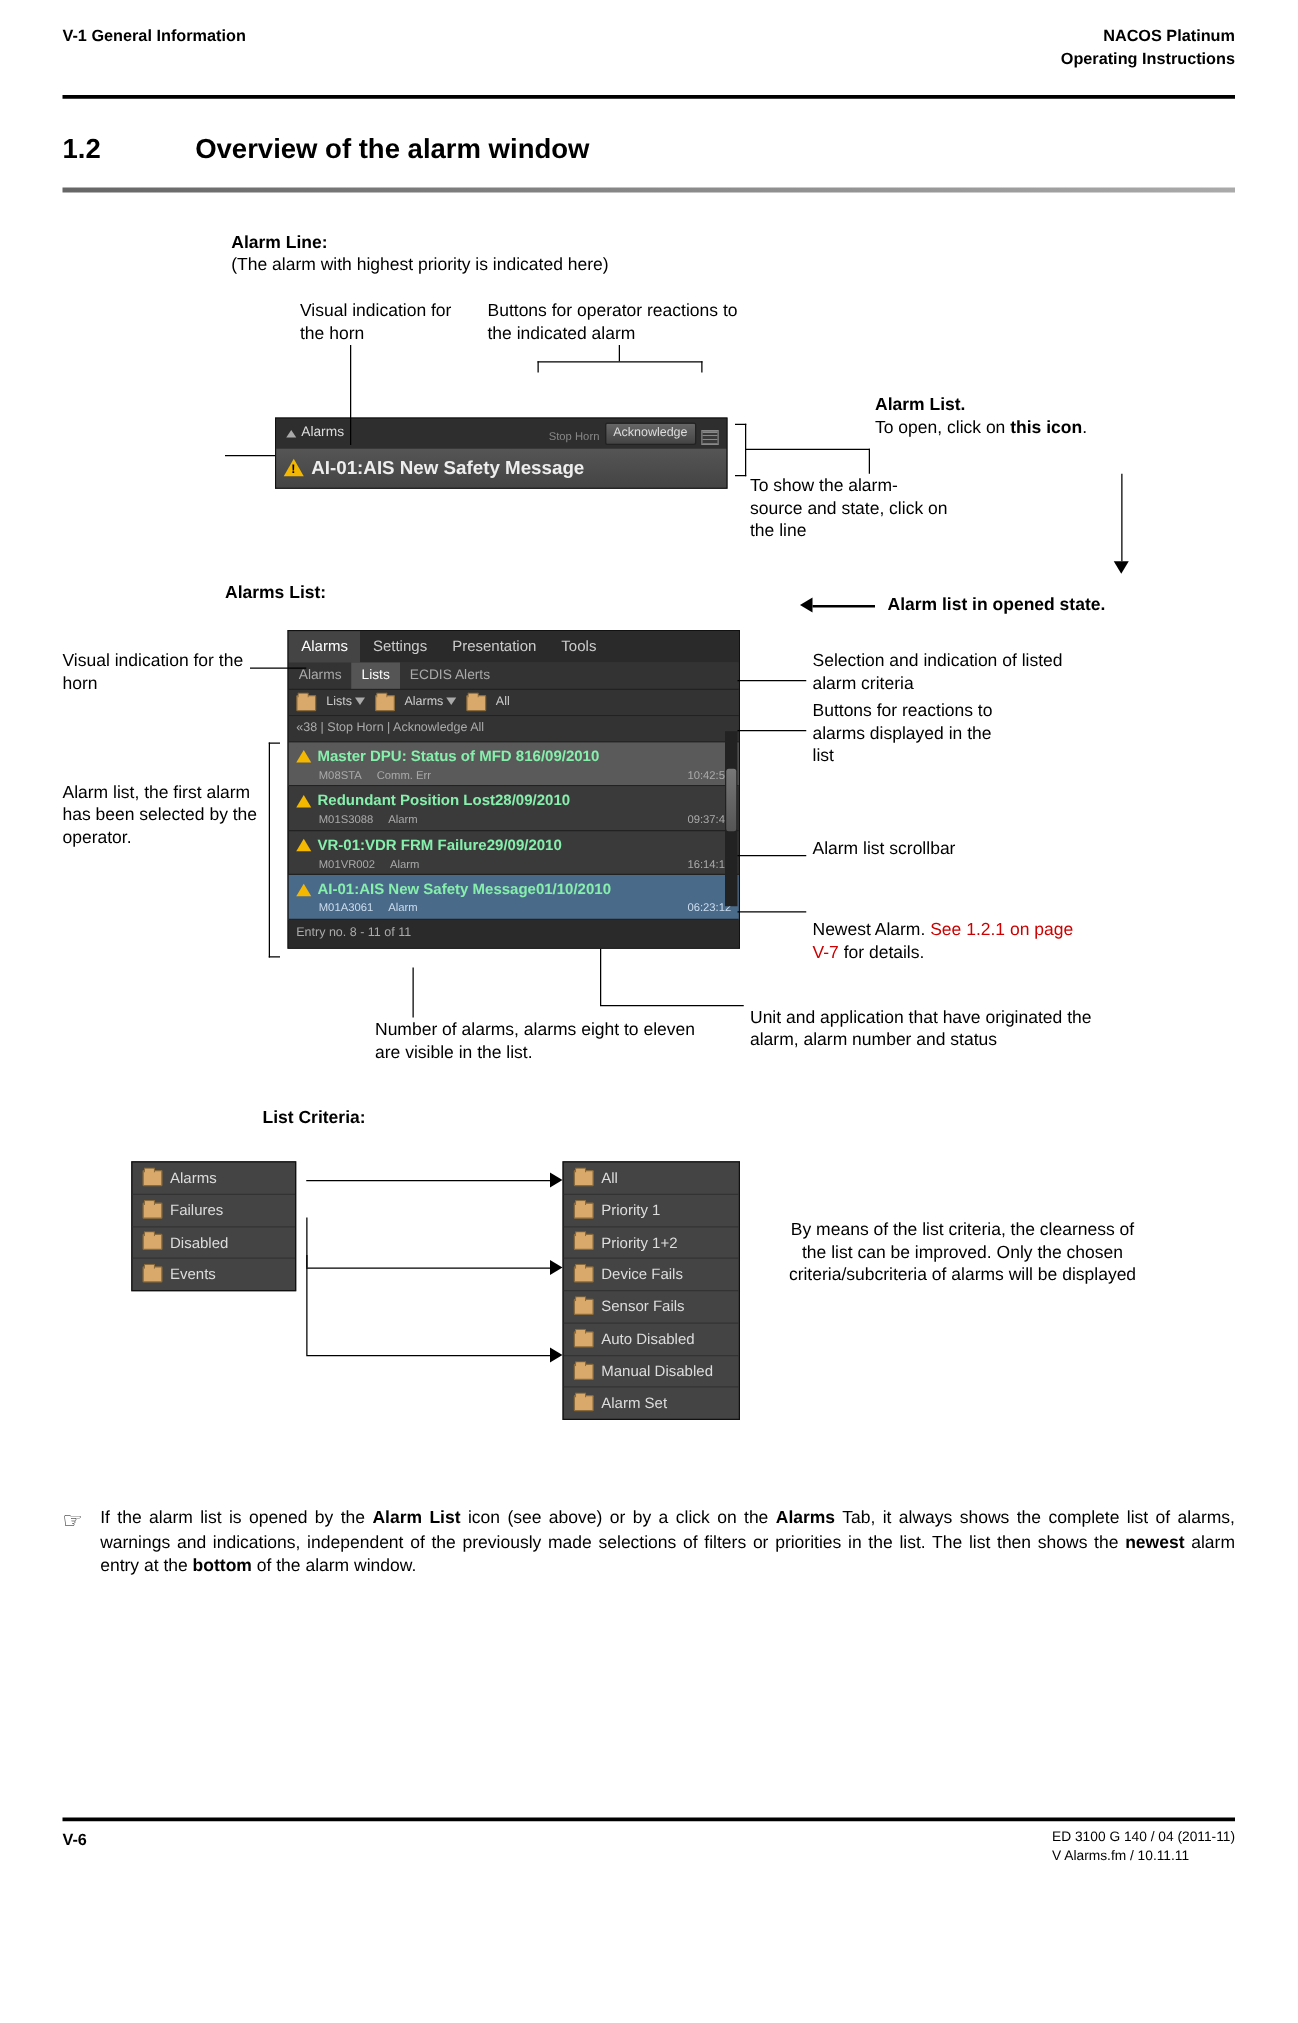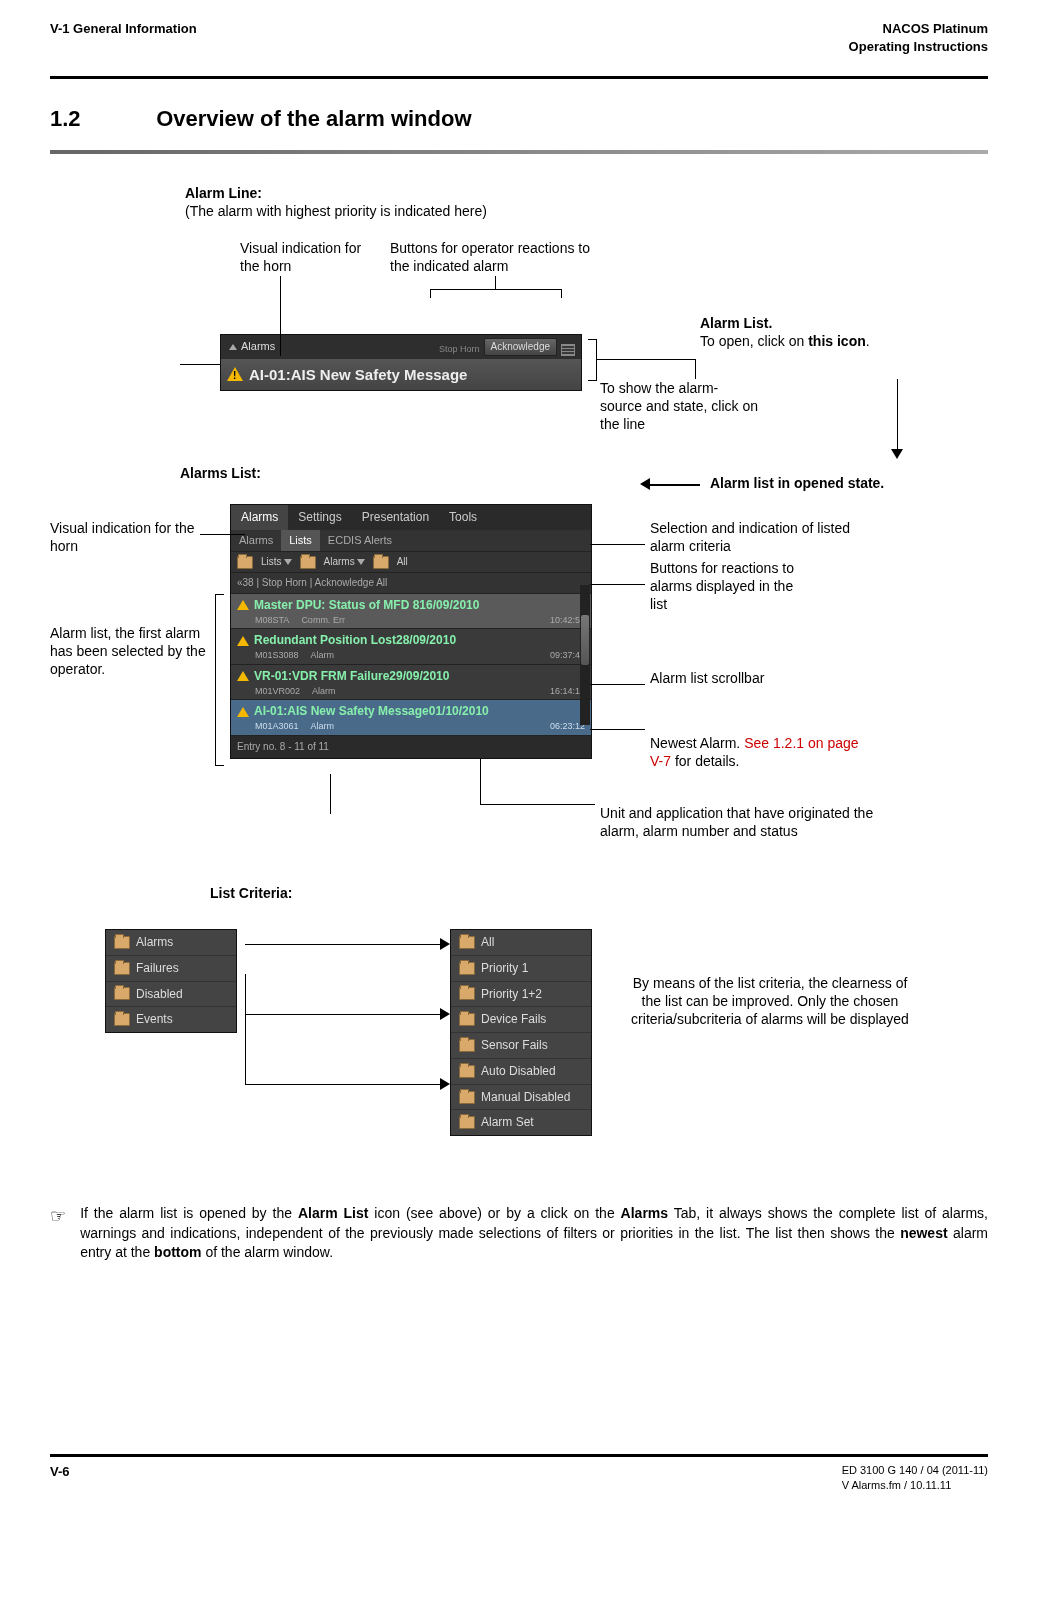--- a/index.html
+++ b/index.html
@@ -424,20 +424,21 @@
   </div>
 
   <div class="label" style="left:0; top:335px; width:150px;">Visual indication for the horn</div>
   <div class="label" style="left:0; top:440px; width:160px;">Alarm list, the first alarm has been selected by the operator.</div>
   <div class="label" style="left:600px; top:335px; width:220px;">Selection and indication of listed alarm criteria</div>
   <div class="label" style="left:600px; top:375px; width:160px;">Buttons for reactions to alarms displayed in the list</div>
   <div class="label" style="left:600px; top:485px; width:160px;">Alarm list scrollbar</div>
   <div class="label" style="left:600px; top:530px; width:220px;margin-top:20px;">
     <span>Newest Alarm. </span><span class="red">See 1.2.1 on page V-7</span><span> for details.</span>
   </div>
+  <div class="label" style="left:250px; top:630px; width:270px;">Number of alarms, alarms eight to eleven are visible in the list.</div>
   <div class="label" style="left:550px; top:620px; width:310px;">Unit and application that have origi­nated the alarm, alarm number and status</div>
 
   <div class="line" style="left:150px; top:350px; width:45px; height:1px;"></div>
   <div class="bracket-v" style="left:165px; top:410px; height:170px;"></div>
   <div class="line" style="left:540px; top:360px; width:55px; height:1px;"></div>
   <div class="line" style="left:540px; top:400px; width:55px; height:1px;"></div>
   <div class="line" style="left:540px; top:500px; width:55px; height:1px;"></div>
   <div class="line" style="left:540px; top:545px; width:55px; height:1px;"></div>
   <div class="line" style="left:280px; top:590px; width:1px; height:40px;"></div>
   <div class="line" style="left:430px; top:575px; width:1px; height:45px;"></div>

